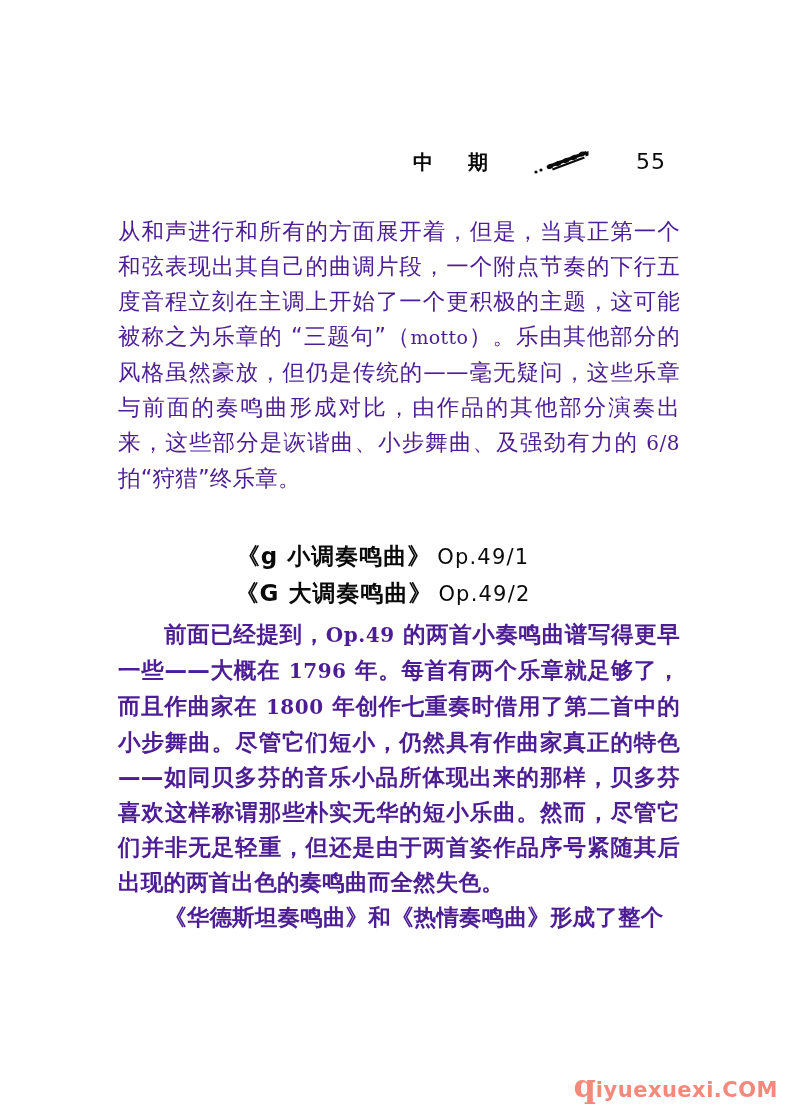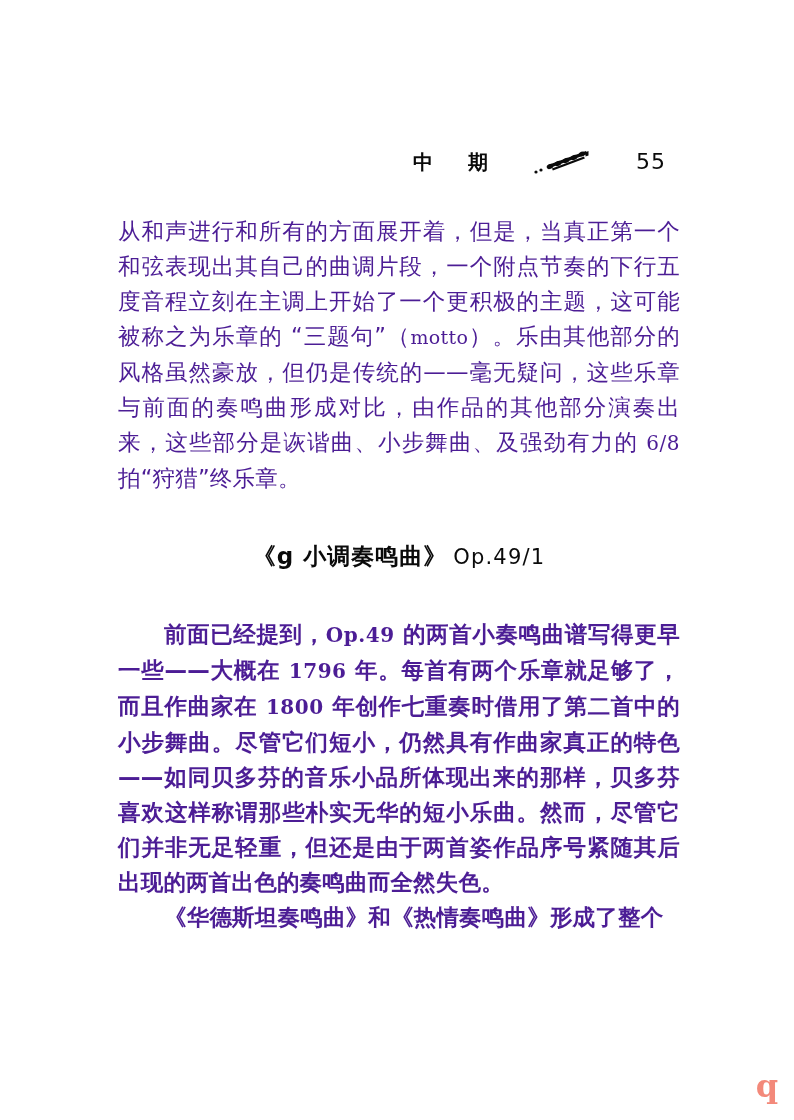--- a/index.html
+++ b/index.html
@@ -83,21 +83,21 @@
   }
   .para .num {
     font-family: "DejaVu Serif", "Liberation Serif", serif;
     font-size: 20px;
     letter-spacing: 0.5px;
   }
 
   
   .headings {
     position: absolute;
-    left: 118px;
+    left: 102px;
     top: 538px;
     width: 562px;
     text-align: center;
   }
   .sonata-line {
     font-size: 23px;
     font-weight: bold;
     line-height: 36px;
     letter-spacing: 1px;
     white-space: nowrap;
@@ -167,24 +167,26 @@
     </span>
     <span class="head-pageno">55</span>
   </div>
 
   <div class="body-block">
     <p class="para"><span>从和声进行和所有的方面展开着，但是，当真正第一个</span><span>和弦表现出其自己的曲调片段，一个附点节奏的下行五</span><span>度音程立刻在主调上开始了一个更积极的主题，这可能</span><span>被称之为乐章的 “三题句”（</span><span class="latin">motto</span><span>）。乐由其他部分的风</span><span>格虽然豪放，但仍是传统的——毫无疑问，这些乐章与</span><span>前面的奏鸣曲形成对比，由作品的其他部分演奏出来，</span><span>这些部分是诙谐曲、小步舞曲、及强劲有力的 </span><span class="num">6/8</span><span> 拍</span><span>“狩猎”终乐章。</span></p>
   </div>
 
   <div class="headings">
     <div class="sonata-line"><span>《g 小调奏鸣曲》</span><span class="opus">Op.49/1</span></div>
+    <div class="sonata-line"><span>《G 大调奏鸣曲》</span><span class="opus">Op.49/2</span></div>
   </div>
 
   <div class="body-block-2">
     <p class="para indent"><span>前面已经提到，</span><span class="num">Op.49</span><span> 的两首小奏鸣曲谱写得更早</span><span>一些——大概在 </span><span class="num">1796</span><span> 年。每首有两个乐章就足够了，</span><span>而且作曲家在 </span><span class="num">1800</span><span> 年创作七重奏时借用了第二首中的</span><span>小步舞曲。尽管它们短小，仍然具有作曲家真正的特色</span><span>——如同贝多芬的音乐小品所体现出来的那样，贝多芬</span><span>喜欢这样称谓那些朴实无华的短小乐曲。然而，尽管它</span><span>们并非无足轻重，但还是由于两首姿作品序号紧随其后</span><span>出现的两首出色的奏鸣曲而全然失色。</span></p>
     <p class="para indent"><span>《华德斯坦奏鸣曲》和《热情奏鸣曲》形成了整个</span></p>
   </div>
 
   <div class="watermark">
     <span class="wm-q" style="color: rgb(243, 137, 122);">q</span>
+    <span class="wm-rest" style="color: rgb(243, 137, 122);">iyuexuexi.COM</span>
   </div>
 
 </div>
 
 </body></html>

